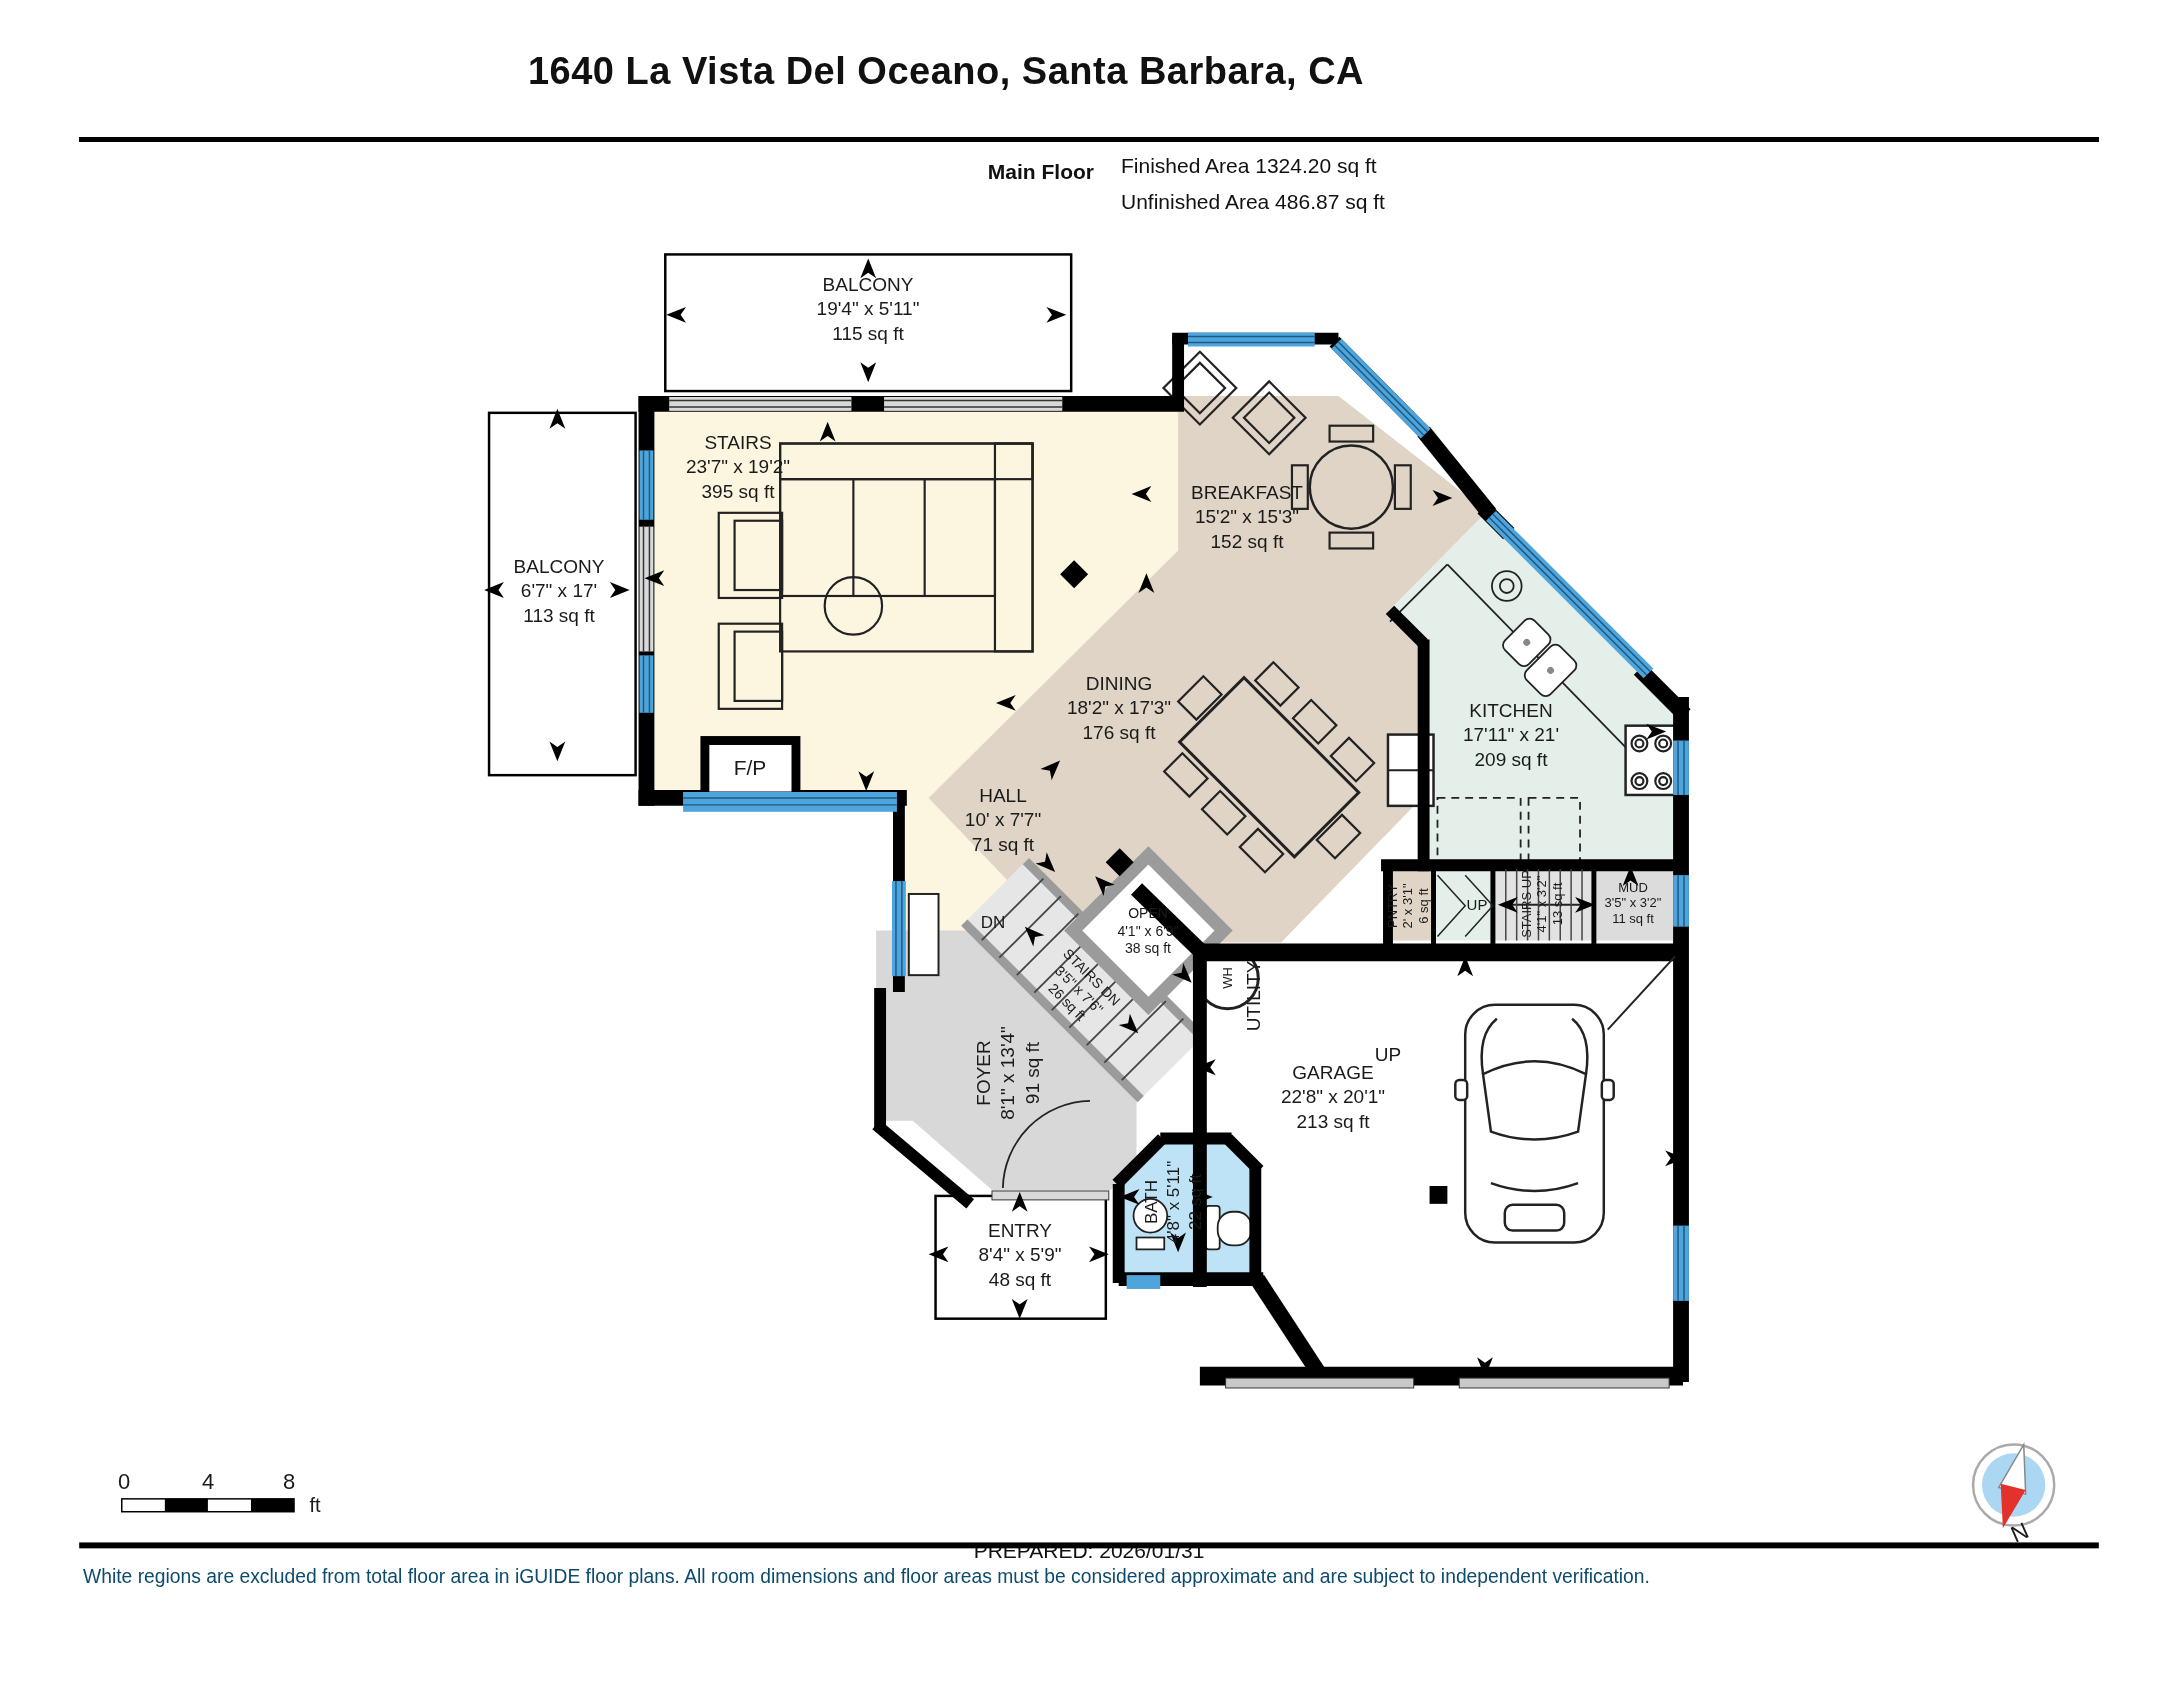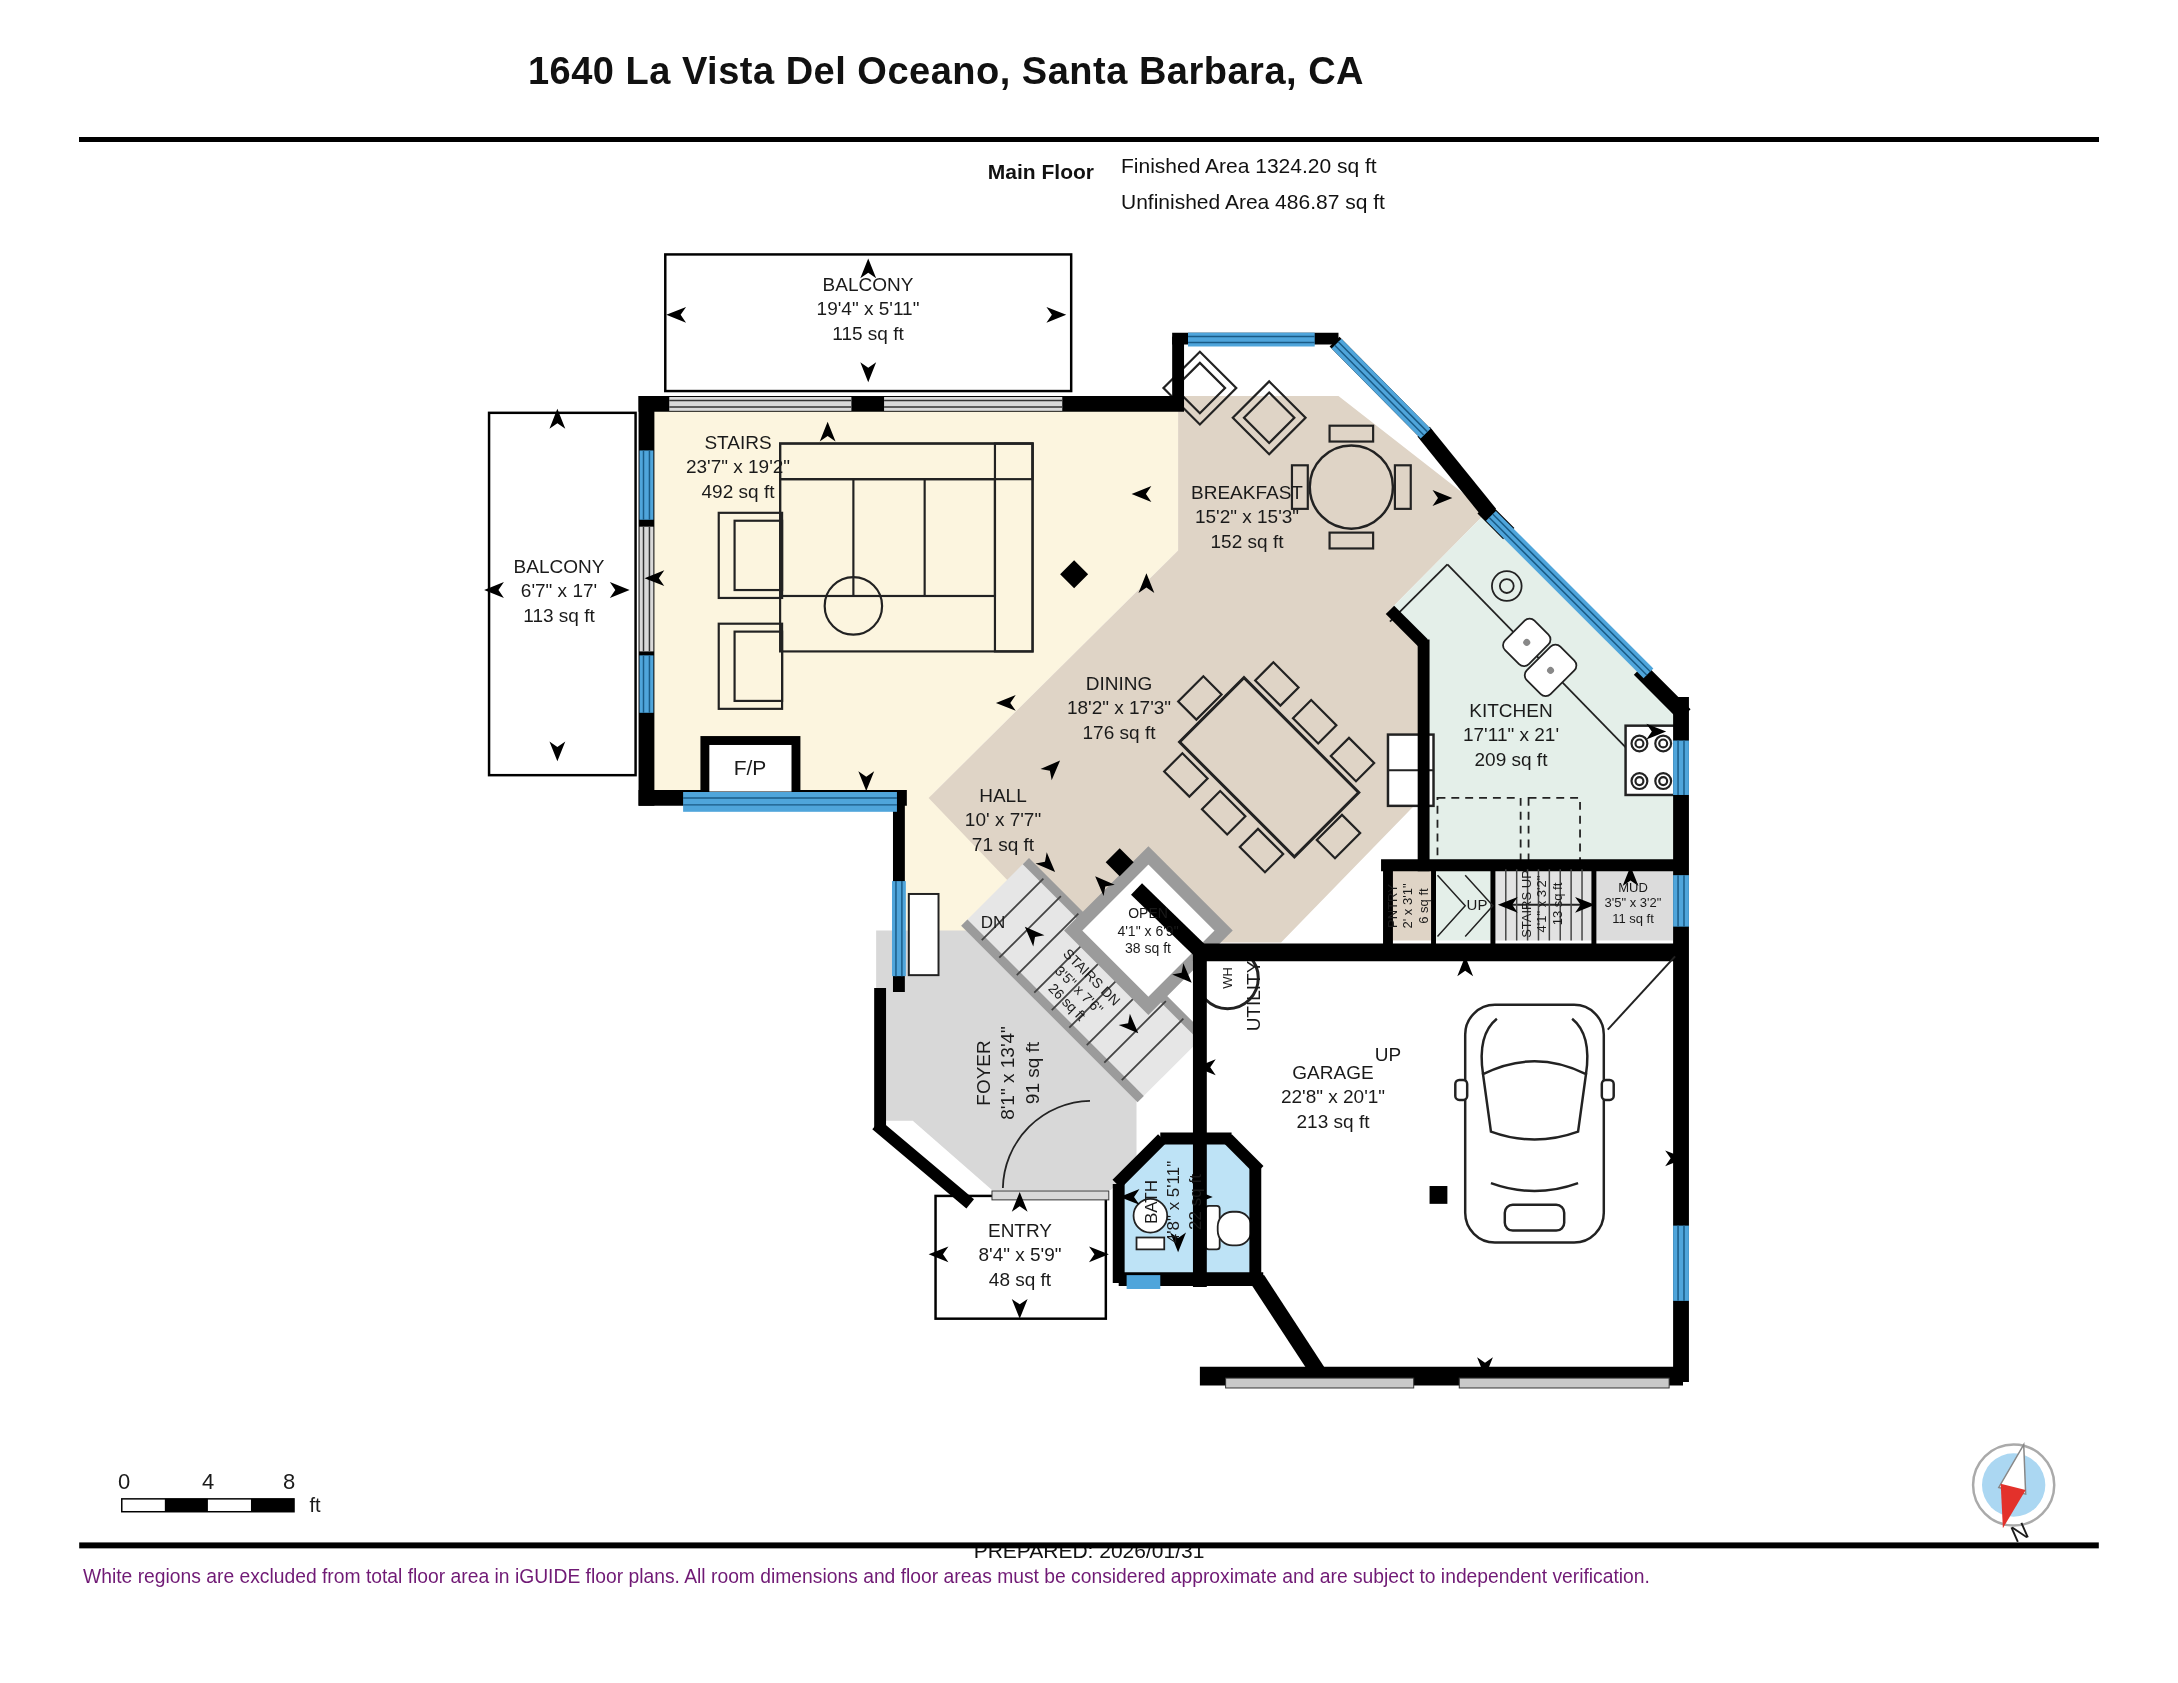--- a/index.html
+++ b/index.html
@@ -12,21 +12,21 @@
   .sub.bold{font-weight:bold;margin-top:6px;}
   .lbl{position:absolute;transform:translate(-50%,-50%);text-align:center;
        font-size:19px;line-height:1.28;color:#1a1a1a;white-space:nowrap;z-index:5;}
   .lbl span{display:block;}
   .sm{font-size:14px;line-height:1.25;}
   .xs{font-size:13px;line-height:1.18;}
   .rot{transform:translate(-50%,-50%) rotate(-90deg);}
   .rot45{transform:translate(-50%,-50%) rotate(45deg);}
   .rotN{transform:translate(-50%,-50%) rotate(-24deg);font-size:23px;}
   .foot{position:absolute;font-size:21px;}
-  .disc{position:absolute;left:83px;top:1566px;font-size:19.3px;color:#701a75;}
+  .disc{position:absolute;left:83px;top:1566px;font-size:19.3px;color:#0c4a6e;}
   svg{position:absolute;left:0;top:0;z-index:1;}
 </style>
 </head>
 <body>
 
 <div class="page">
 
   <div class="title">1640 La Vista Del Oceano, Santa Barbara, CA</div>
   <div class="rule" style="top:137px;height:5px;"></div>
   <div class="sub bold" style="left:896px;top:154px;width:198px;text-align:right;">Main Floor</div>
@@ -341,21 +341,21 @@
       <span>115 sq ft</span>
   </div>
   <div class="lbl" style="left:559px;top:591px;">
     <span>BALCONY</span>
       <span>6'7" x 17'</span>
       <span>113 sq ft</span>
   </div>
   <div class="lbl" style="left:738px;top:467px;">
     <span>STAIRS</span>
       <span>23'7" x 19'2"</span>
-      <span>492 sq ft</span>
+      <span>395 sq ft</span>
   </div>
   <div class="lbl" style="left:1247px;top:517px;">
     <span>BREAKFAST</span>
       <span>15'2" x 15'3"</span>
       <span>152 sq ft</span>
   </div>
   <div class="lbl" style="left:1511px;top:735px;">
     <span>KITCHEN</span>
       <span>17'11" x 21'</span>
       <span>209 sq ft</span>

